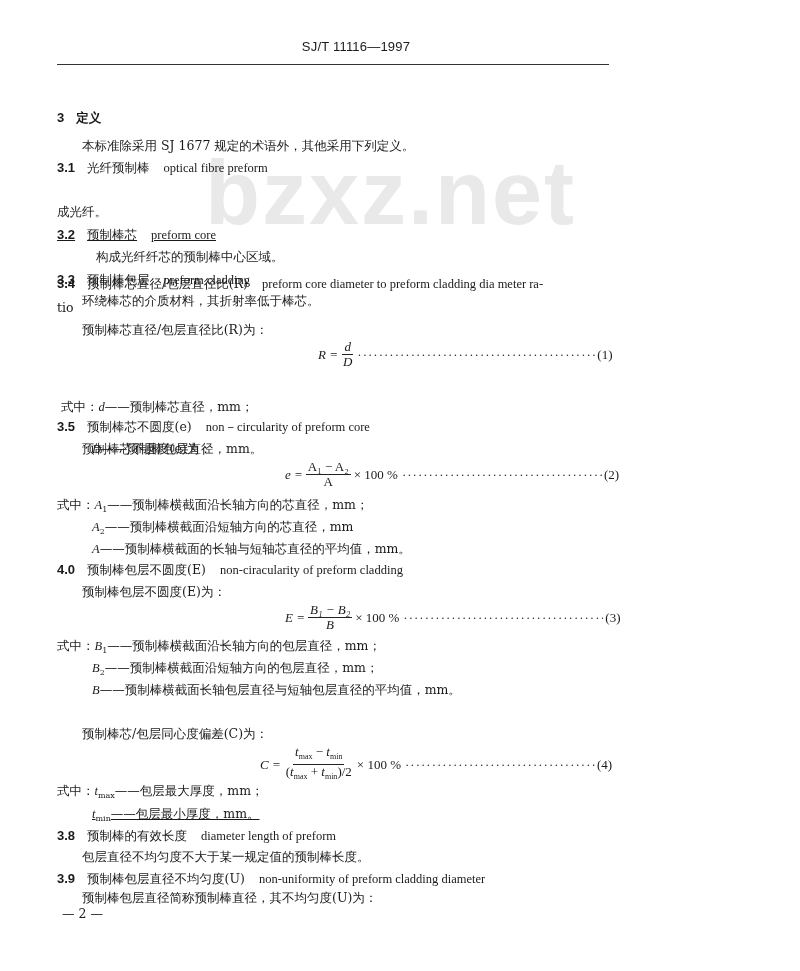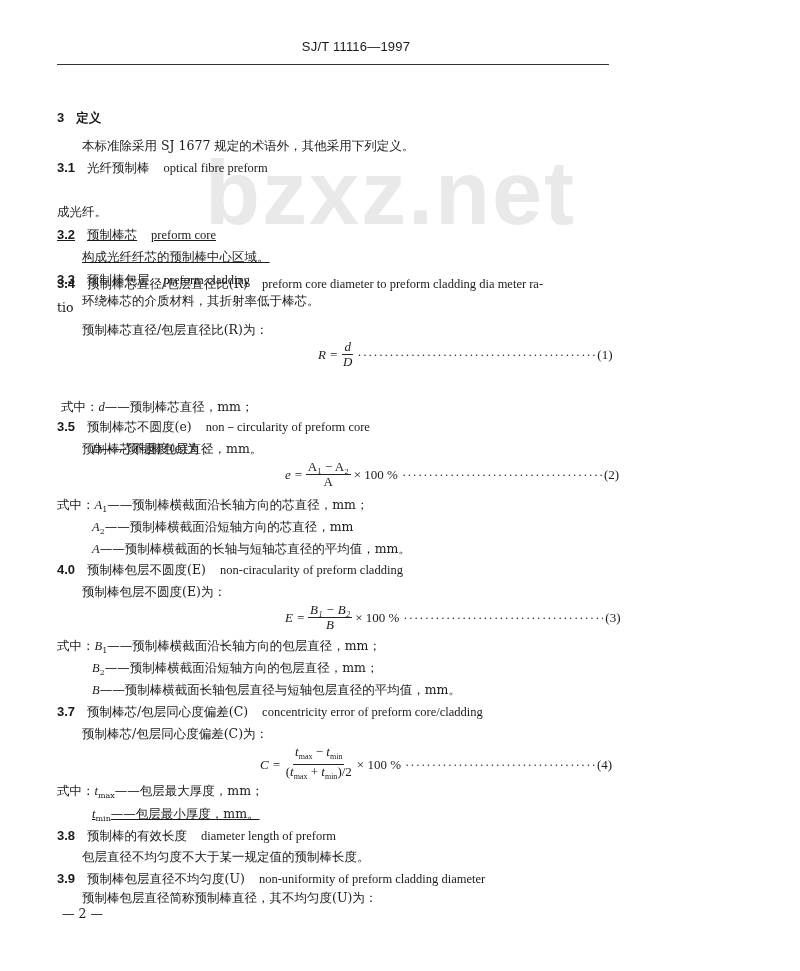--- a/index.html
+++ b/index.html
@@ -42,21 +42,21 @@
   <div class="line" style="left:82px;top:138px;">本标准除采用 SJ 1677 规定的术语外，其他采用下列定义。</div>
 
   <div class="line" style="left:57px;top:160px;">
     <span class="sec">3.1</span><span>光纤预制棒</span><span class="en">optical fibre preform</span>
   </div>
   <div class="line" style="left:57px;top:204px;">成光纤。</div>
 
   <div class="line" style="left:57px;top:227px;text-decoration:underline;">
     <span class="sec">3.2</span><span>预制棒芯</span><span class="en">preform core</span>
   </div>
-  <div class="line" style="left:82px;top:249px;text-decoration:underline;">构成光纤纤芯的预制棒中心区域。</div>
+  <div class="line" style="left:96px;top:249px;">构成光纤纤芯的预制棒中心区域。</div>
 
   <div class="line" style="left:57px;top:272px;">
     <span class="sec">3.3</span><span>预制棒包层</span><span class="en">preform cladding</span>
   </div>
   <div class="line" style="left:82px;top:293px;">环绕棒芯的介质材料，其折射率低于棒芯。</div>
 
   <div class="line" style="left:57px;top:283px;">
   </div>
 
   <div class="line" style="left:57px;top:282px;"></div>
@@ -113,23 +113,20 @@
       </span>
     <span>× 100 %</span>
     <span class="dots" style="width:200px;margin-left:4px;">························································</span>
     <span class="eqno">(3)</span>
   </div>
 
   <div class="line" style="left:57px;top:638px;"><span>式中：</span><i class="v">B</i><sub>1</sub><span>——预制棒横截面沿长轴方向的包层直径，mm；</span></div>
   <div class="line" style="left:92px;top:660px;"><i class="v">B</i><sub>2</sub><span>——预制棒横截面沿短轴方向的包层直径，mm；</span></div>
   <div class="line" style="left:92px;top:682px;"><i class="v">B</i><span>——预制棒横截面长轴包层直径与短轴包层直径的平均值，mm。</span></div>
 
-  <div class="line" style="left:57px;top:704px;">
-    <span class="sec">3.7</span><span>预制棒芯/包层同心度偏差(C)</span><span class="en">concentricity error of preform core/cladding</span>
-  </div>
   <div class="line" style="left:82px;top:726px;">预制棒芯/包层同心度偏差(C)为：</div>
 
   <div class="formula" style="left:260px;top:745px;">
     <i class="v">C =</i>
     <span class="frac">
       <span class="num"><i class="v">t</i><sub>max</sub> − <i class="v">t</i><sub>min</sub></span>
       <span class="den">(<i class="v">t</i><sub>max</sub> + <i class="v">t</i><sub>min</sub>)/2</span>
     </span>
     <span>× 100 %</span>
     <span class="dots" style="width:190px;margin-left:4px;">························································</span>

